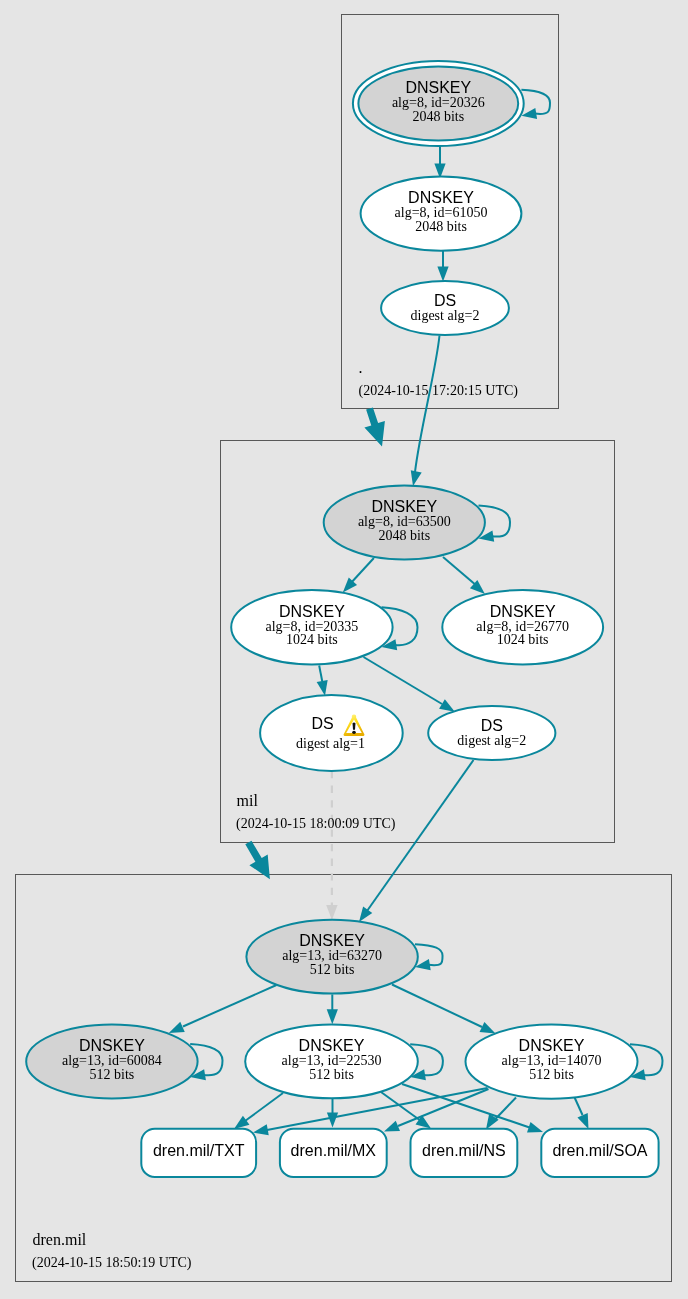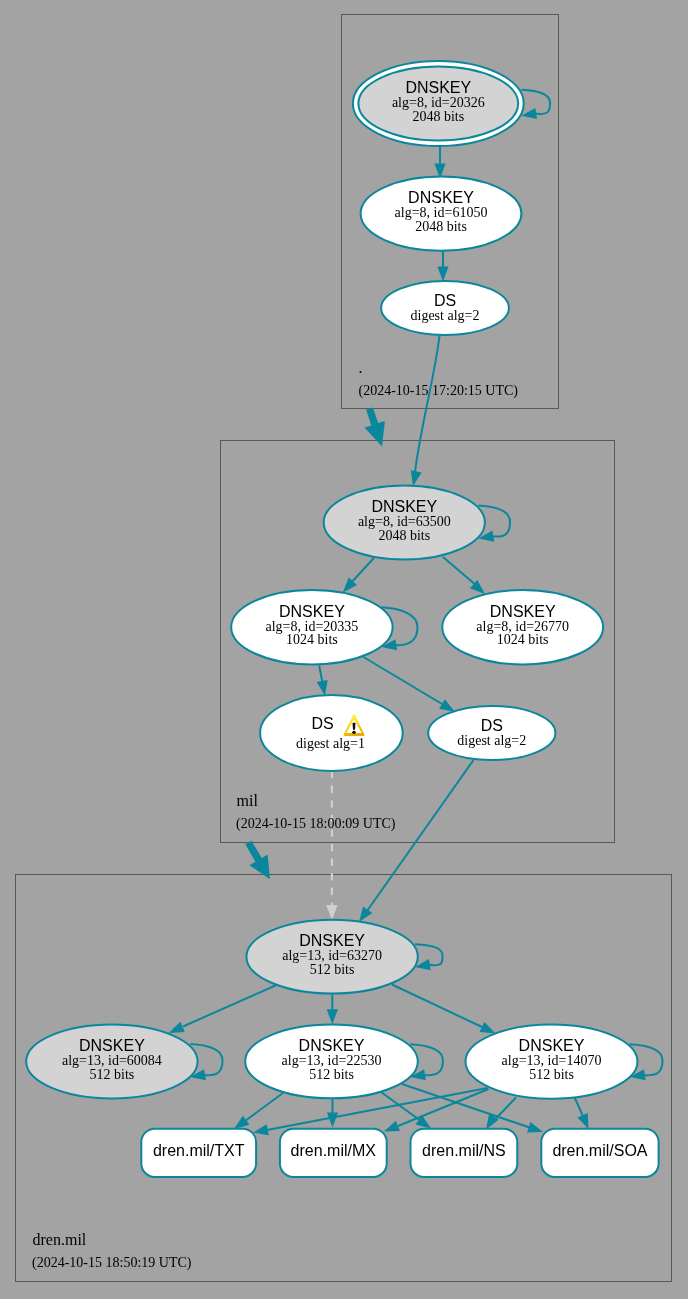--- a/index.html
+++ b/index.html
@@ -1,17 +1,17 @@
 <!DOCTYPE html>
 <html><head>
 <meta charset="utf-8">
 <title>DNSSEC Authentication Chain</title>
 <style>
   html,body{margin:0;padding:0;background:#ffffff;}
-  #page{position:relative;width:688px;height:1299px;background:#a3a3a3;overflow:hidden;}
+  #page{position:relative;width:688px;height:1299px;background:#e5e5e5;overflow:hidden;}
   svg#chain{display:block;shape-rendering:geometricPrecision;}
   .zone-box{fill:none;stroke:#585858;stroke-width:1;}
   .node-ell{stroke:#0a879c;stroke-width:2;}
   .rr-box{fill:#ffffff;stroke:#0a879c;stroke-width:2;}
   .edge-insecure{fill:none;stroke:#cfcfcf;stroke-width:2.2;stroke-dasharray:7.3 7.3;}
   .t-sans{font-family:"Liberation Sans",sans-serif;font-size:16px;fill:#000000;}
   .t-serif{font-family:"Liberation Serif",serif;font-size:14px;fill:#000000;}
   .t-zone{font-family:"Liberation Serif",serif;font-size:16px;fill:#000000;}
   .t-zone-ts{font-family:"Liberation Serif",serif;font-size:14px;fill:#000000;}
 </style>

